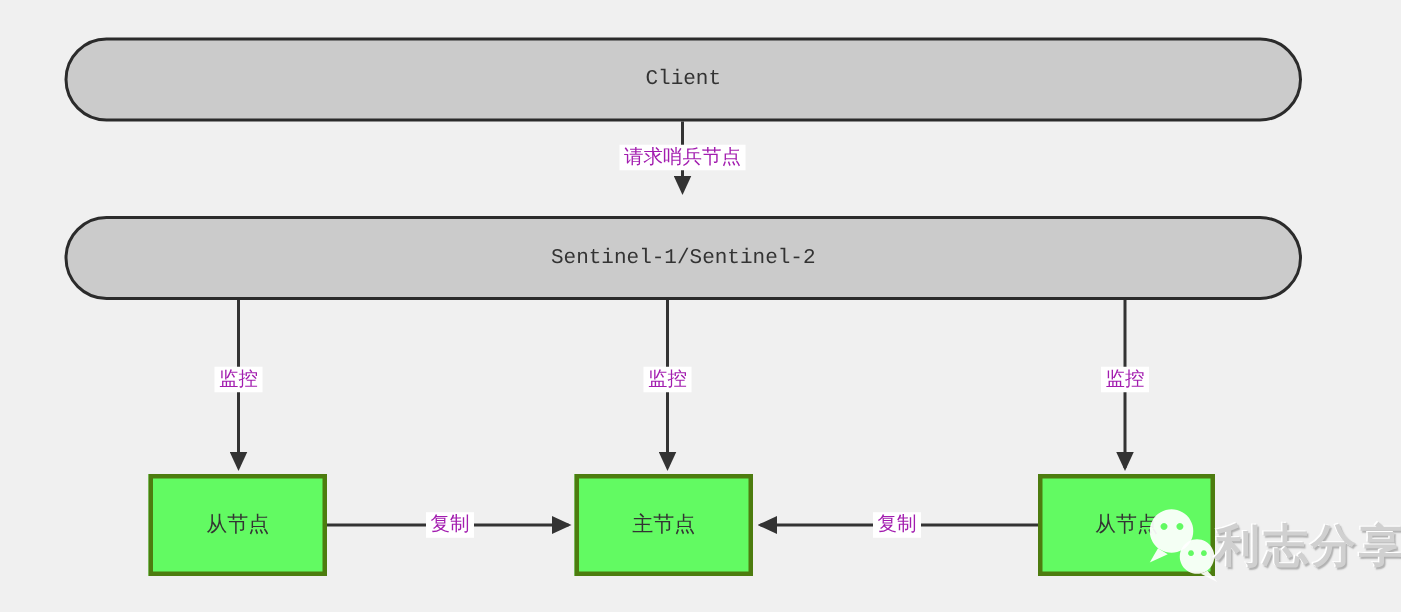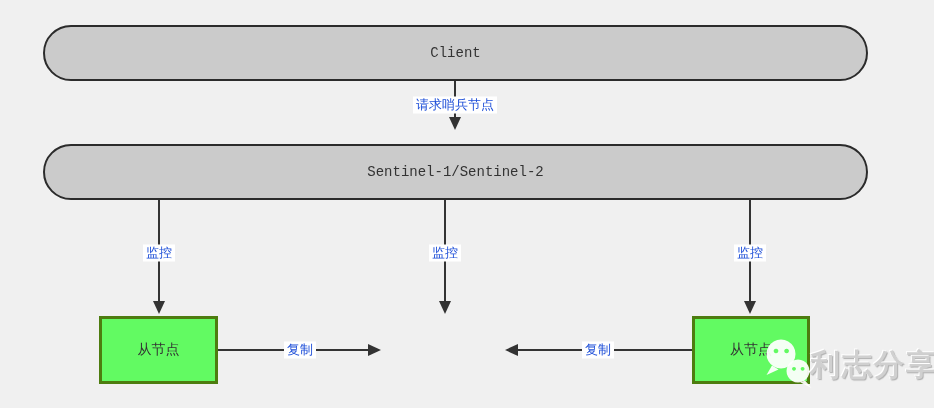--- a/index.html
+++ b/index.html
@@ -51,21 +51,21 @@
     font-size: 14px;
   }
   .box-slave-left  { left: 99px; }
   .box-master      { left: 383px; }
   .box-slave-right { left: 692px; width: 118px; }
 
   .edge-label {
     position: absolute;
     transform: translate(-50%, -50%);
     background: #ffffff;
-    color: #1d4ed8;
+    color: #a21caf;
     font-size: 13px;
     line-height: 17px;
     padding: 0 3px;
     white-space: nowrap;
     z-index: 3;
   }
   .lbl-request        { left: 455px; top: 105px; }
   .lbl-monitor-left   { left: 159px; top: 253px; }
   .lbl-monitor-center { left: 445px; top: 253px; }
   .lbl-monitor-right  { left: 750px; top: 253px; }
@@ -125,20 +125,23 @@
   </div>
 
   <div class="node pill pill-sentinel" style="background-color: rgb(203, 203, 203);">
     <span>Sentinel-1/Sentinel-2</span>
   </div>
 
   <div class="node box box-slave-left" style="background-color: rgb(98, 250, 98);">
     <span>从节点</span>
   </div>
 
+  <div class="node box box-master" style="background-color: rgb(98, 250, 98);">
+    <span>主节点</span>
+  </div>
 
   <div class="node box box-slave-right" style="background-color: rgb(98, 250, 98);">
     <span>从节点</span>
   </div>
 
   <div class="edge-label lbl-request">请求哨兵节点</div>
   <div class="edge-label lbl-monitor-left">监控</div>
   <div class="edge-label lbl-monitor-center">监控</div>
   <div class="edge-label lbl-monitor-right">监控</div>
   <div class="edge-label lbl-replicate-left">复制</div>

